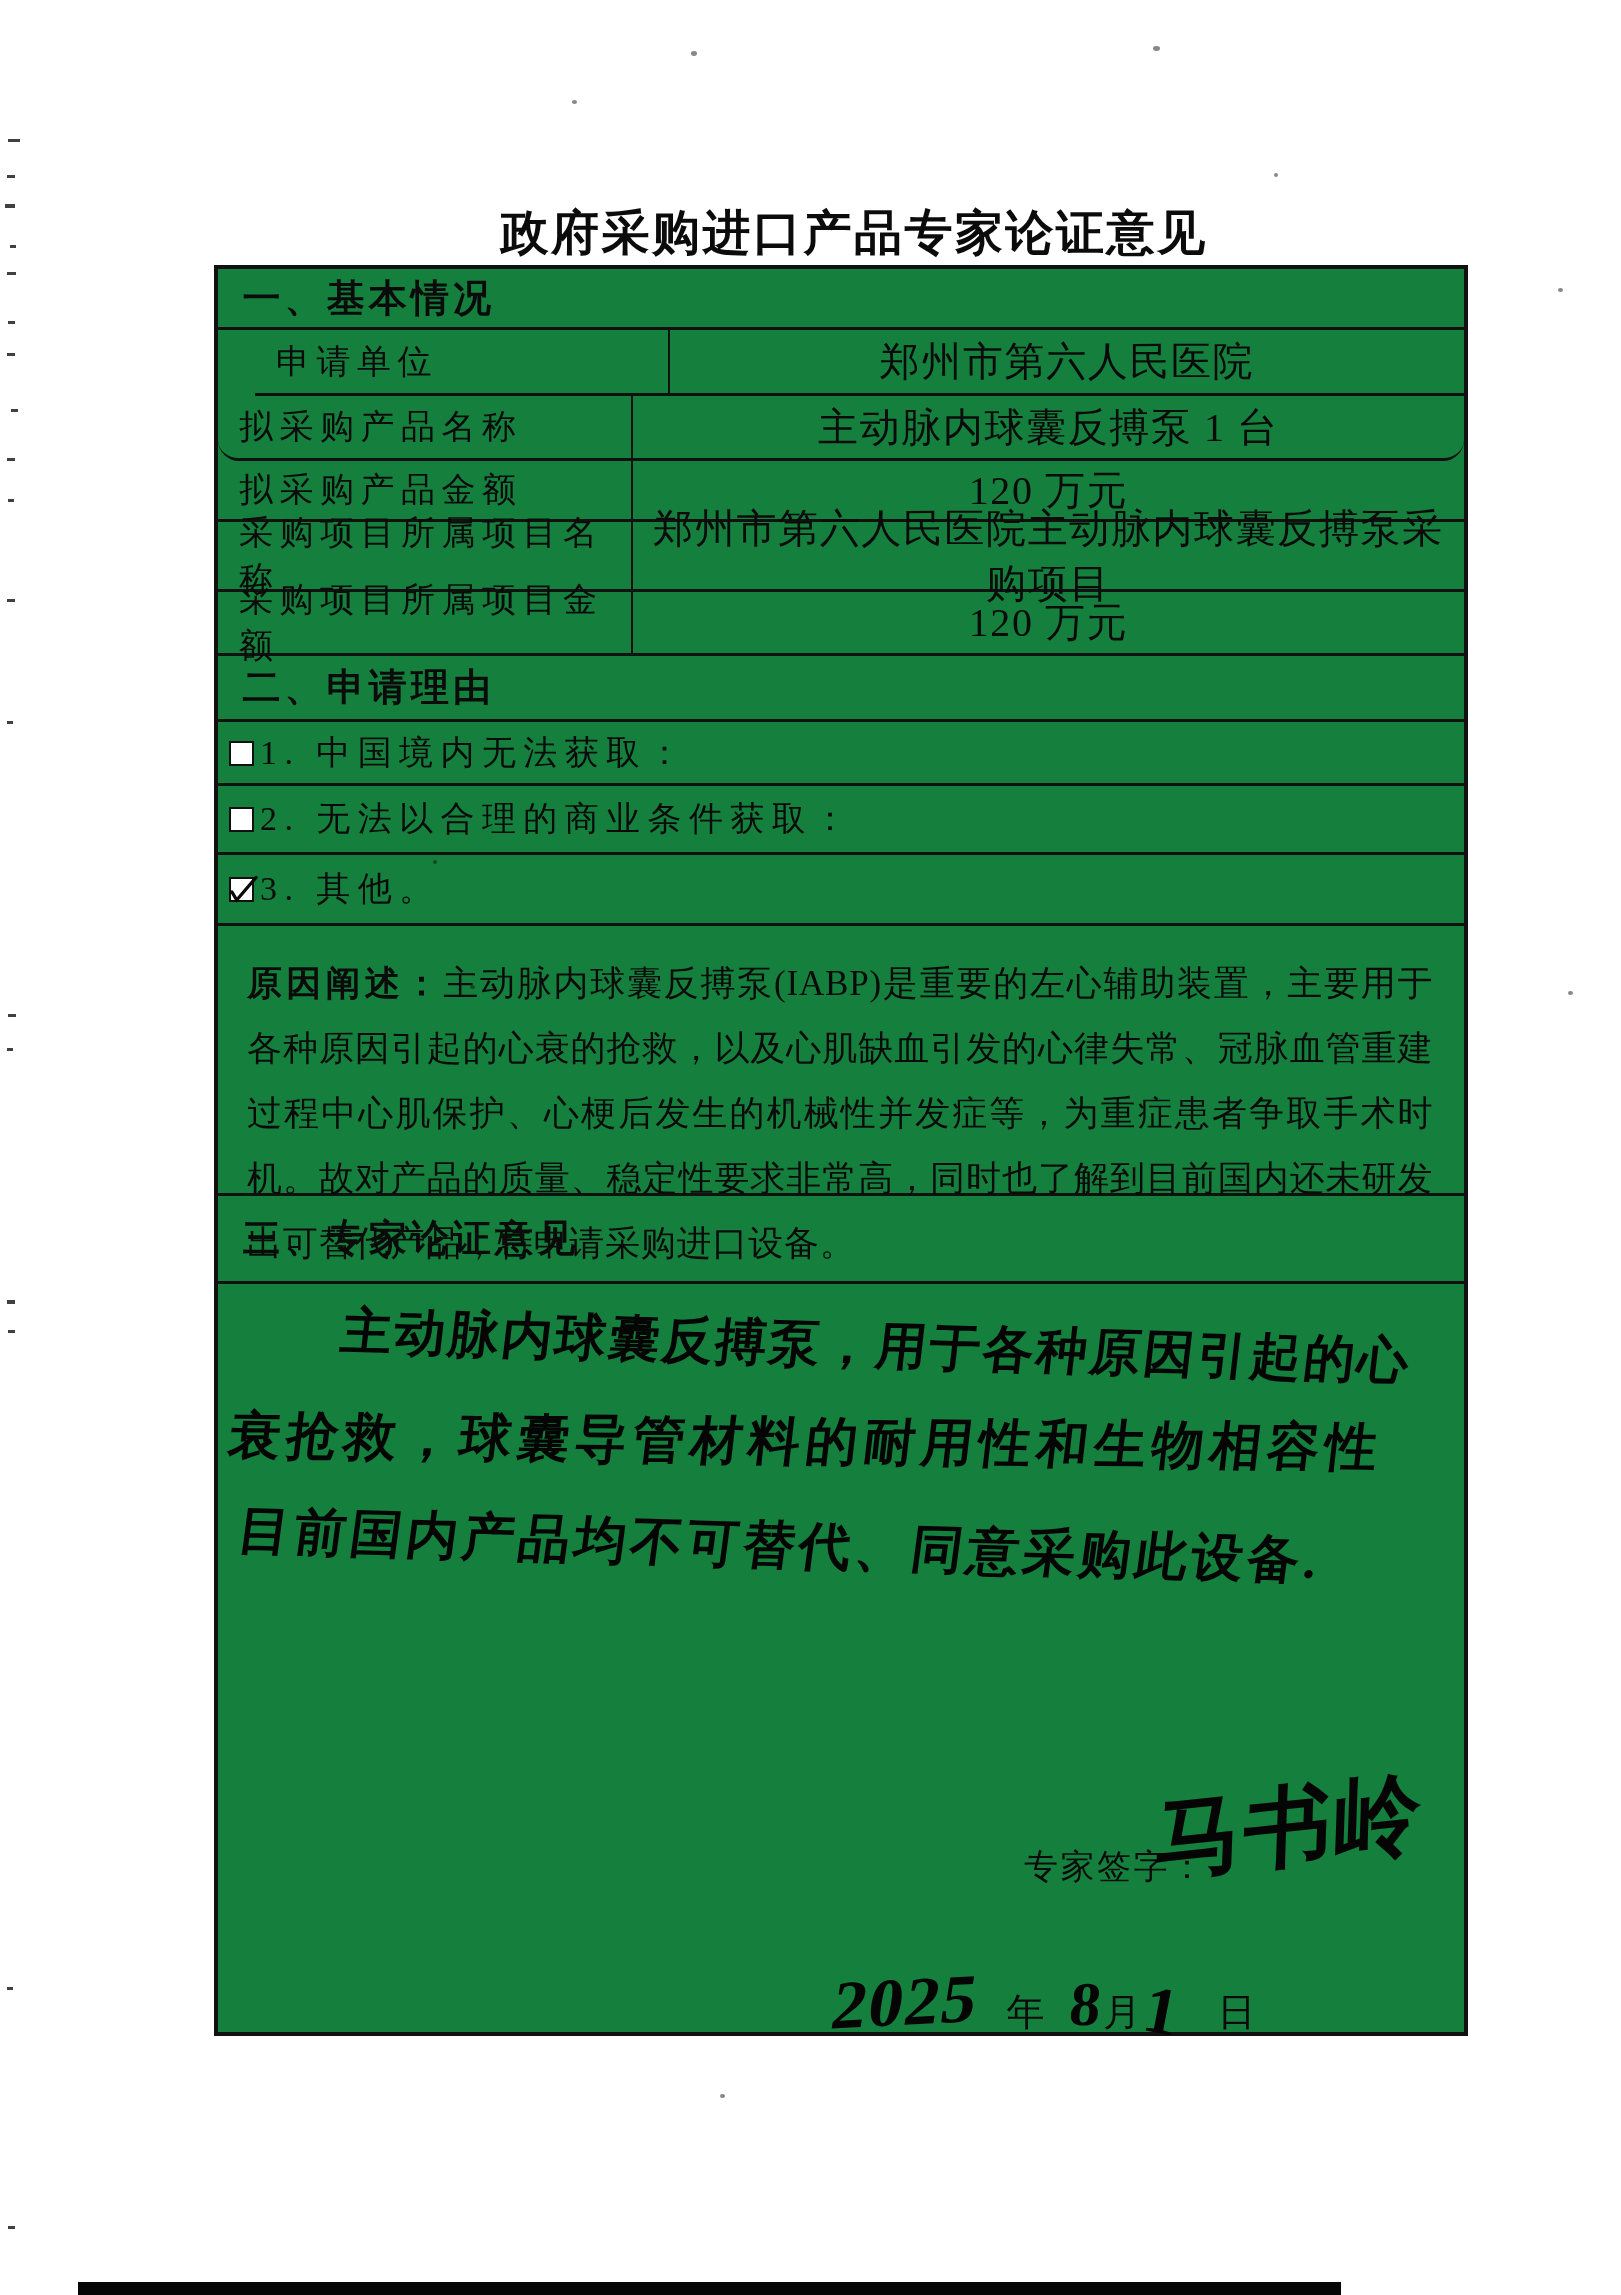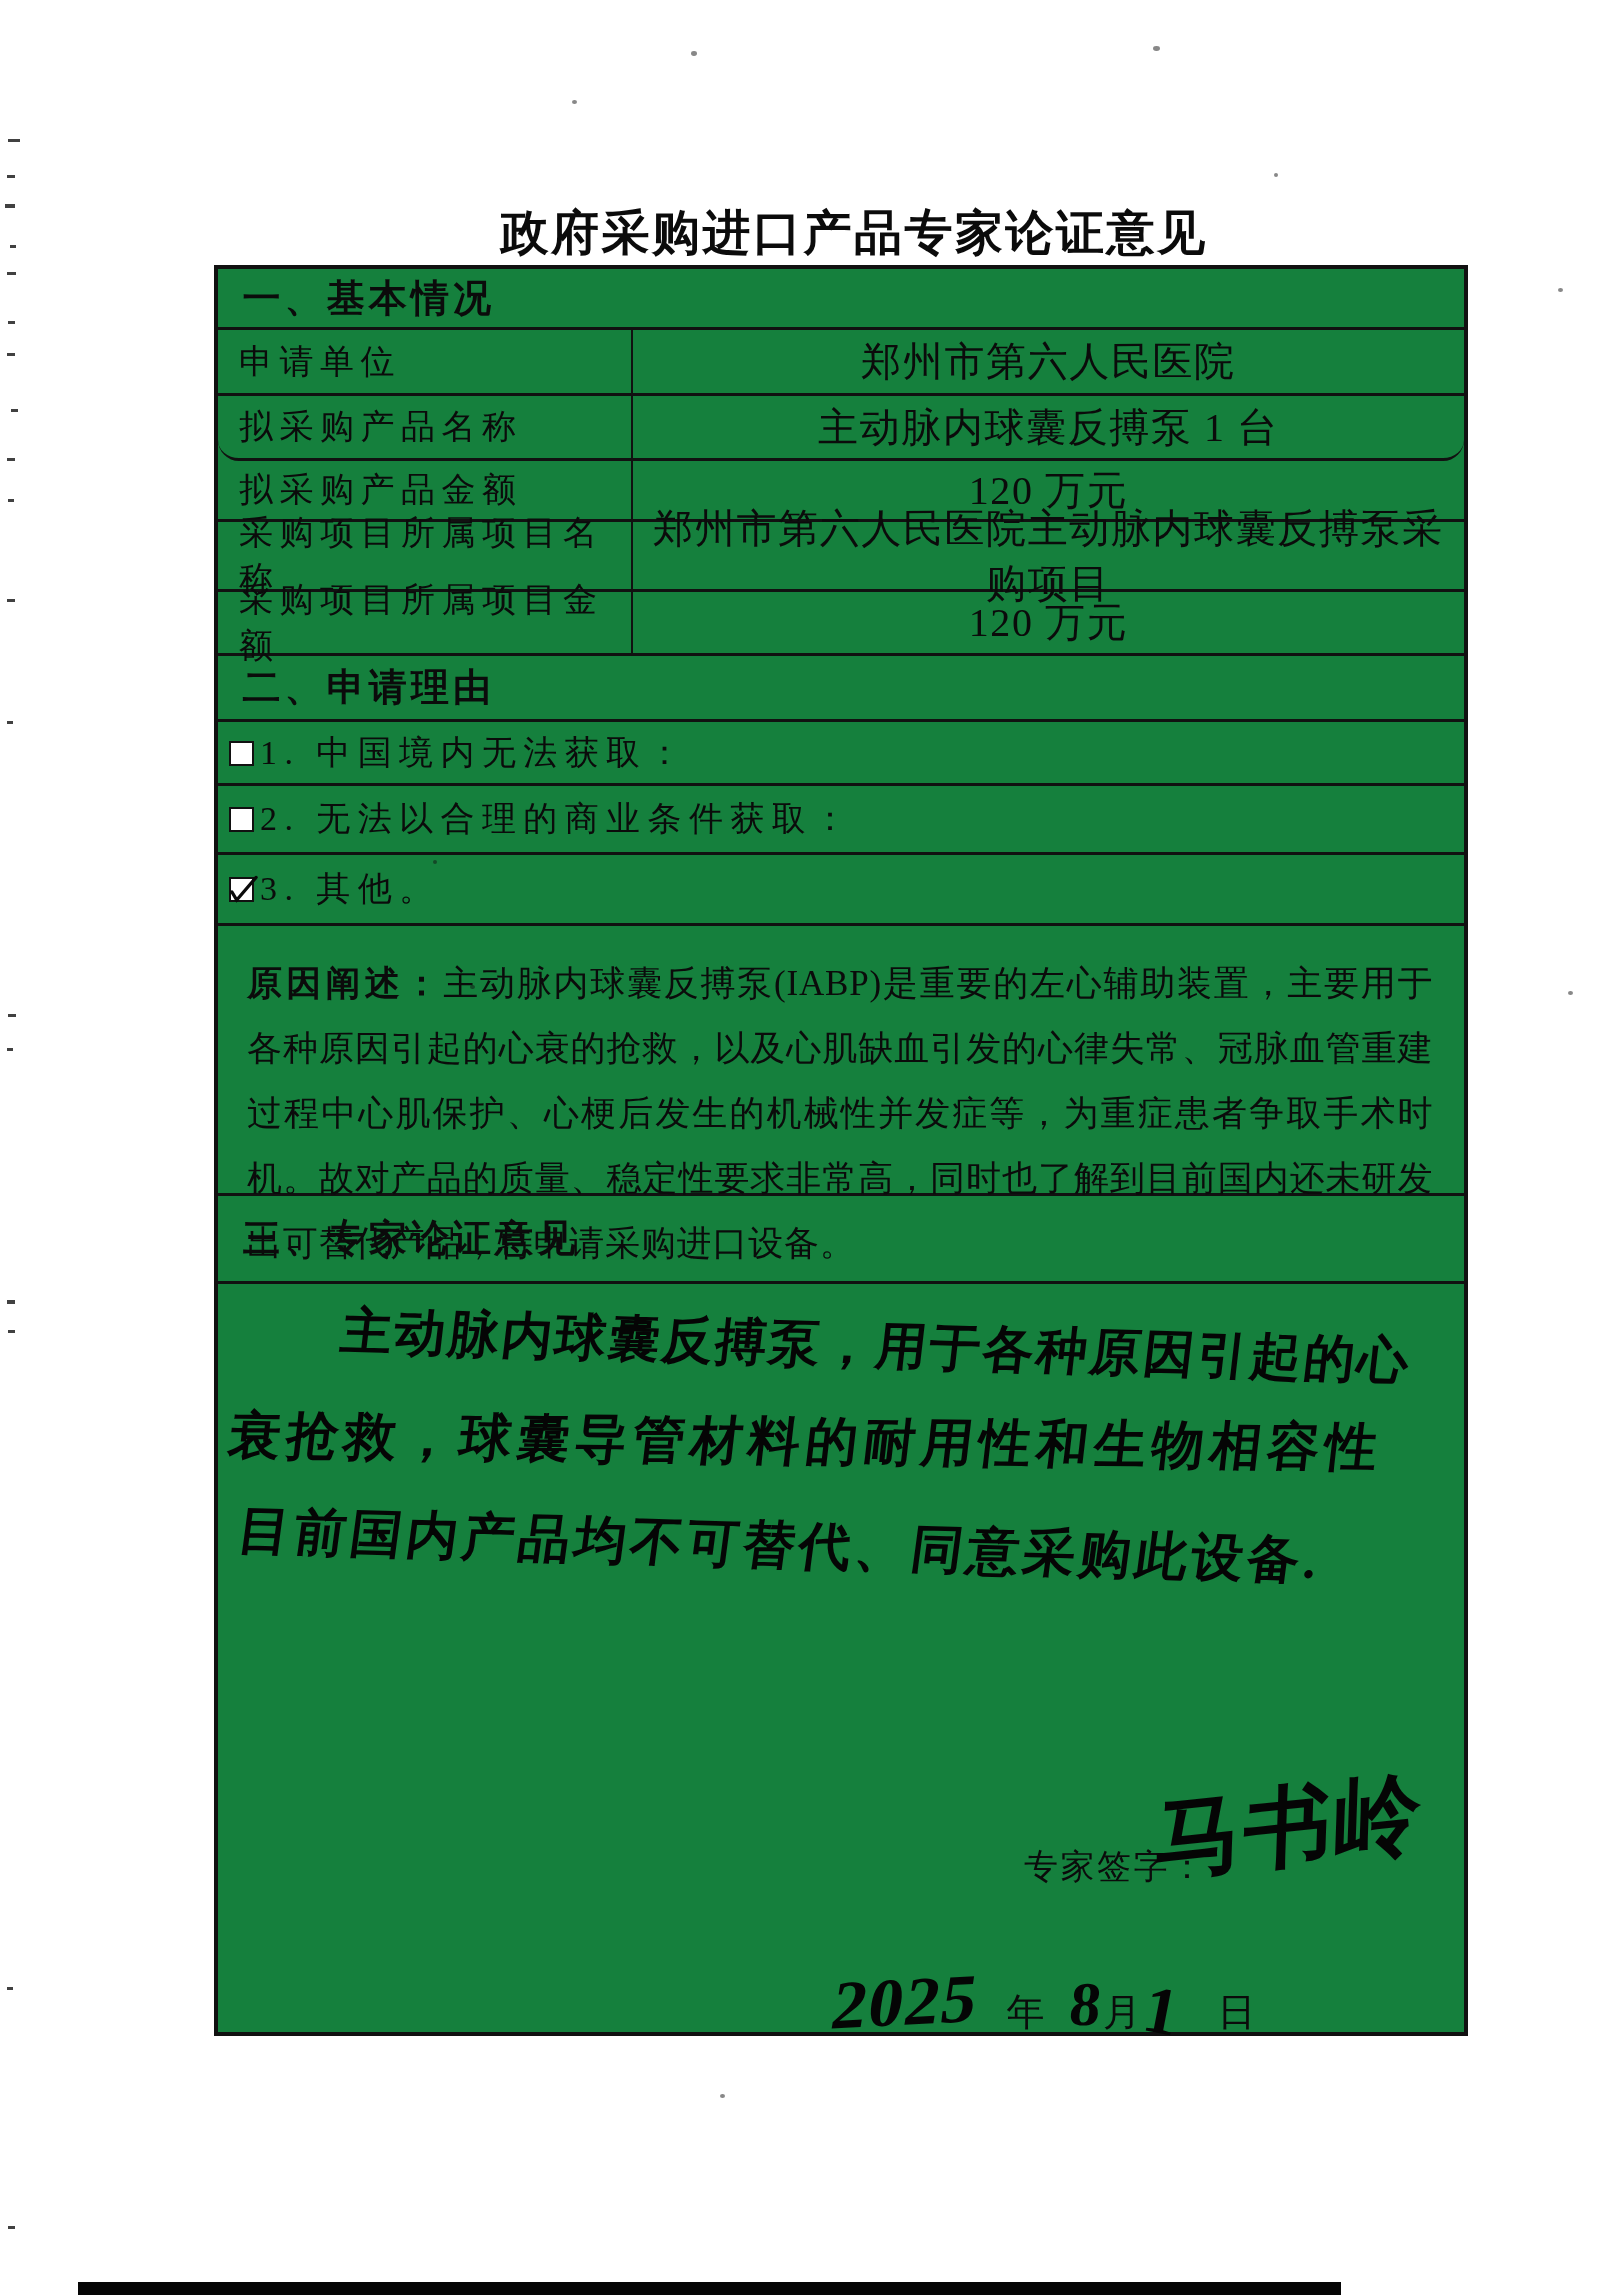--- a/index.html
+++ b/index.html
@@ -18,21 +18,21 @@
     position:absolute; left:214px; top:265px; width:1254px; height:1771px;
     border:4.1px solid #111; box-sizing:border-box; display:flex; flex-direction:column;
     background:#15803d;
   }
   .row{border-bottom:3.3px solid #111; box-sizing:border-box; display:flex; align-items:center; flex:none;}
   .row.last{border-bottom:none; flex:1;}
   .sec-head{
     font-family:"Liberation Sans","DejaVu Sans",sans-serif; font-weight:bold;
     font-size:38px; letter-spacing:4.1px; padding-left:24.5px;
   }
-  .h1{height:61px;} .h2{height:66px;} .h3{height:65px;border-radius:21px;} .h4{height:61px;}
+  .h1{height:61px;} .h2{height:66px;margin-left:37px;} .h3{height:65px;border-radius:21px;} .h4{height:61px;}
   .h5{height:70px;} .h6{height:64px;} .h7{height:66px;} .h8{height:64px;}
   .h9{height:69px;} .h10{height:71px;} .h11{height:270px;} .h12{height:88px;}
   .cell-label{
     width:415px; flex:none; align-self:stretch; border-right:2.5px solid #111;
     display:flex; align-items:center; padding-left:21px; box-sizing:border-box;
     font-size:34px; letter-spacing:6.5px;
   }
   .cell-value{flex:1; text-align:center; font-size:40px; letter-spacing:1.6px;}
   
   .opt{padding-left:11.4px; font-size:34px; letter-spacing:7.4px;}

